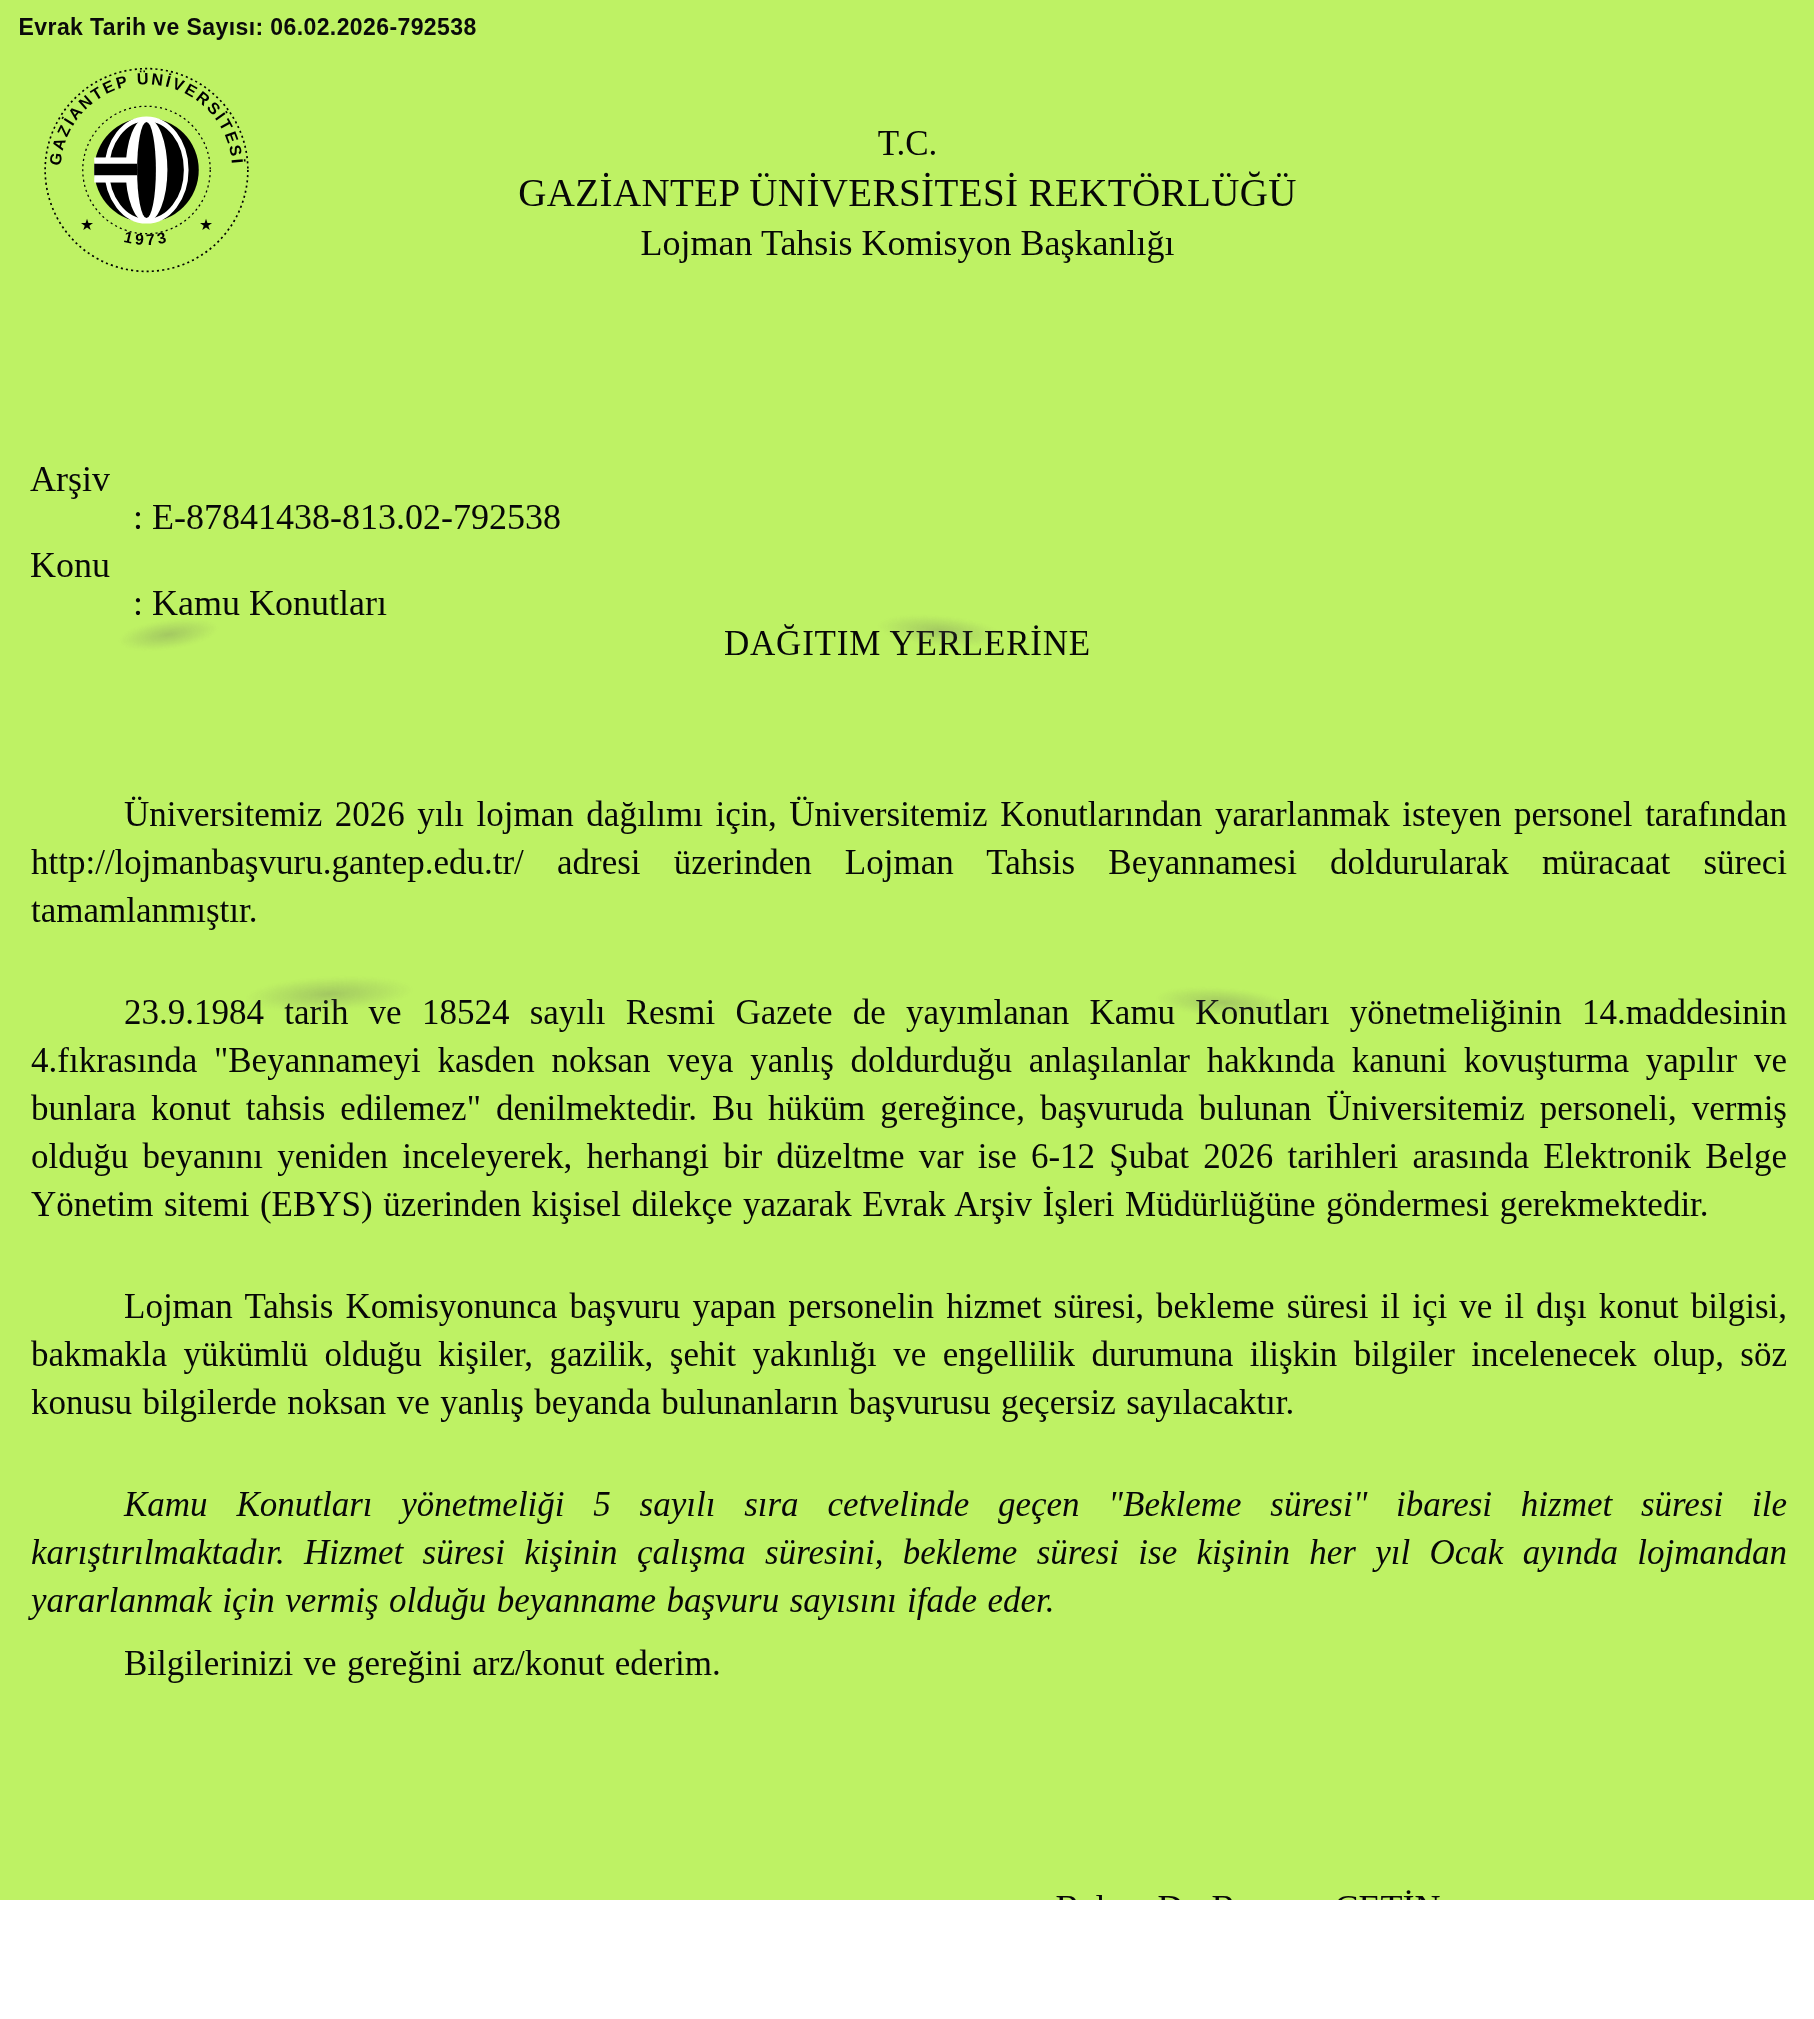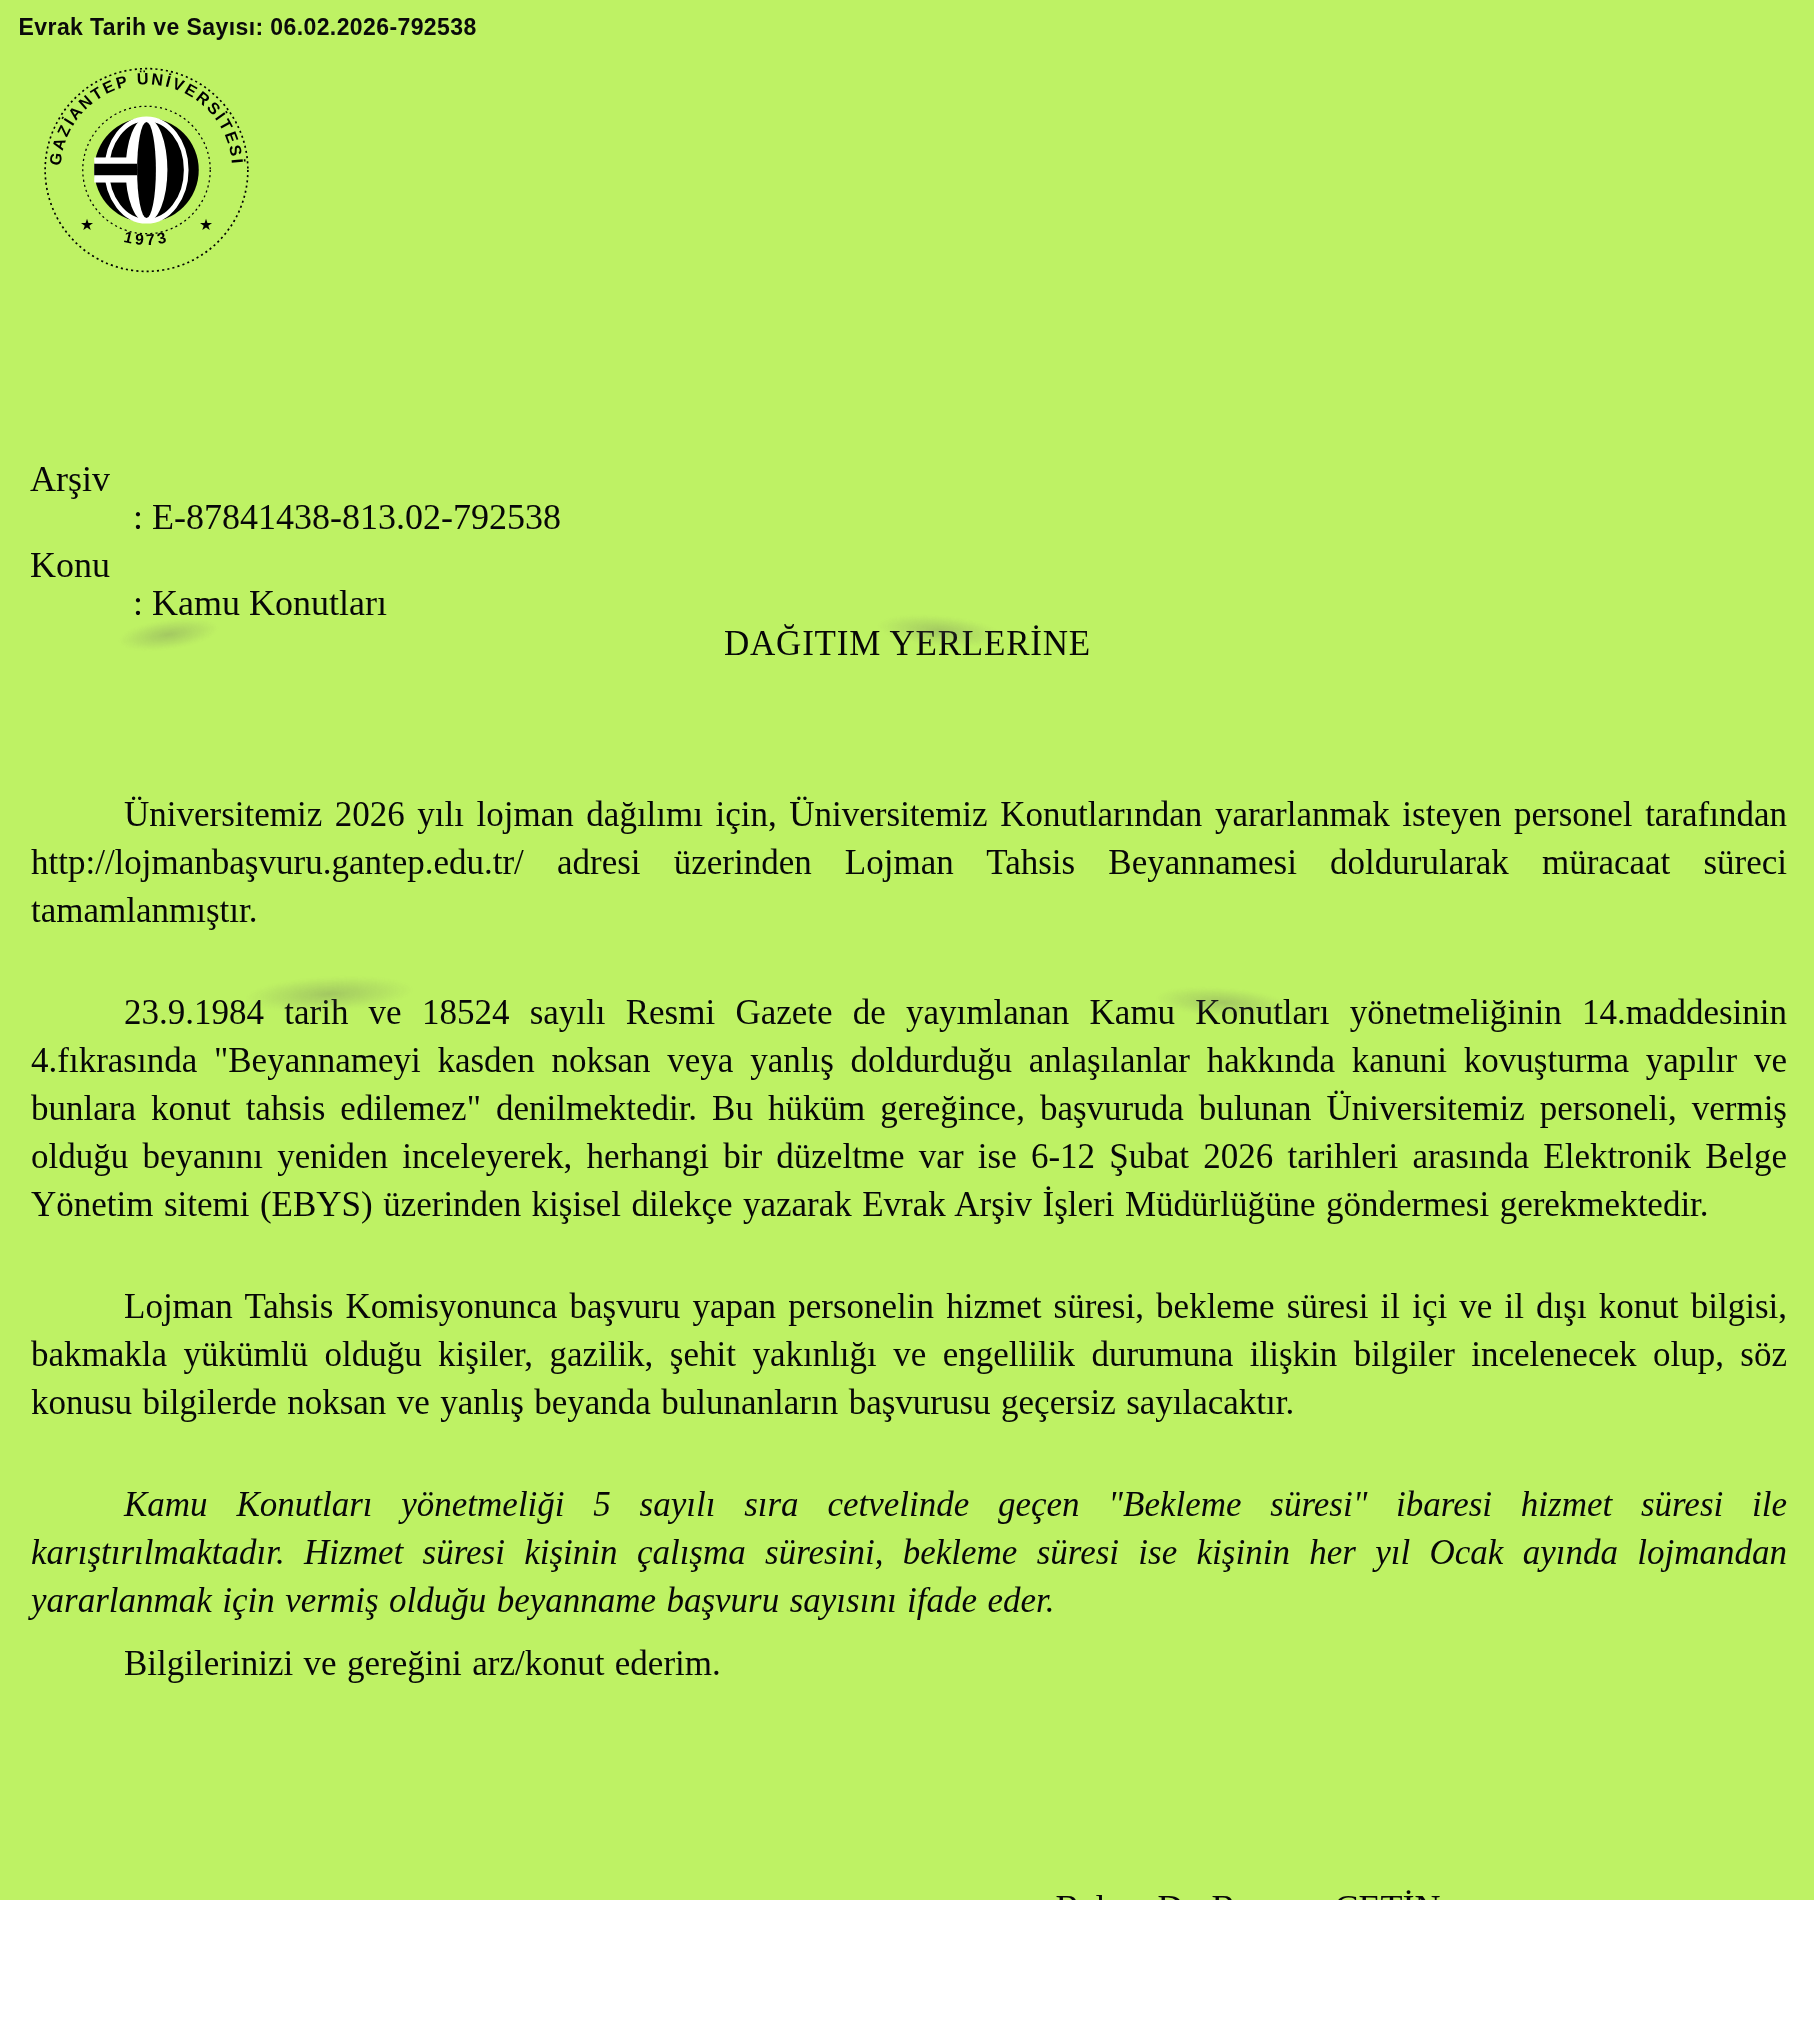--- a/index.html
+++ b/index.html
@@ -151,20 +151,25 @@
         <circle cx="100" cy="100" r="50" fill="#000"></circle>
         <ellipse cx="100" cy="100" rx="38" ry="49" fill="none" stroke="#fff" stroke-width="4.5"></ellipse>
         <ellipse cx="100" cy="100" rx="20" ry="50" fill="#fff"></ellipse>
         <ellipse cx="100" cy="100" rx="9" ry="46" fill="#000"></ellipse>
         <rect x="50" y="88" width="33" height="24" fill="#fff"></rect>
         <rect x="50" y="94" width="41" height="11" fill="#000"></rect>
       </g>
     </svg>
   </div>
 
+  <div class="letterhead">
+    <div class="lh-tc">T.C.</div>
+    <div class="lh-univ">GAZİANTEP ÜNİVERSİTESİ REKTÖRLÜĞÜ</div>
+    <div class="lh-dept">Lojman Tahsis Komisyon Başkanlığı</div>
+  </div>
 
   <div class="meta">
     <div class="meta-row">
       <span class="meta-label">Arşiv</span>
       <span class="meta-value">: E-87841438-813.02-792538</span>
     </div>
     <div class="meta-row">
       <span class="meta-label">Konu</span>
       <span class="meta-value">: Kamu Konutları</span>
     </div>

